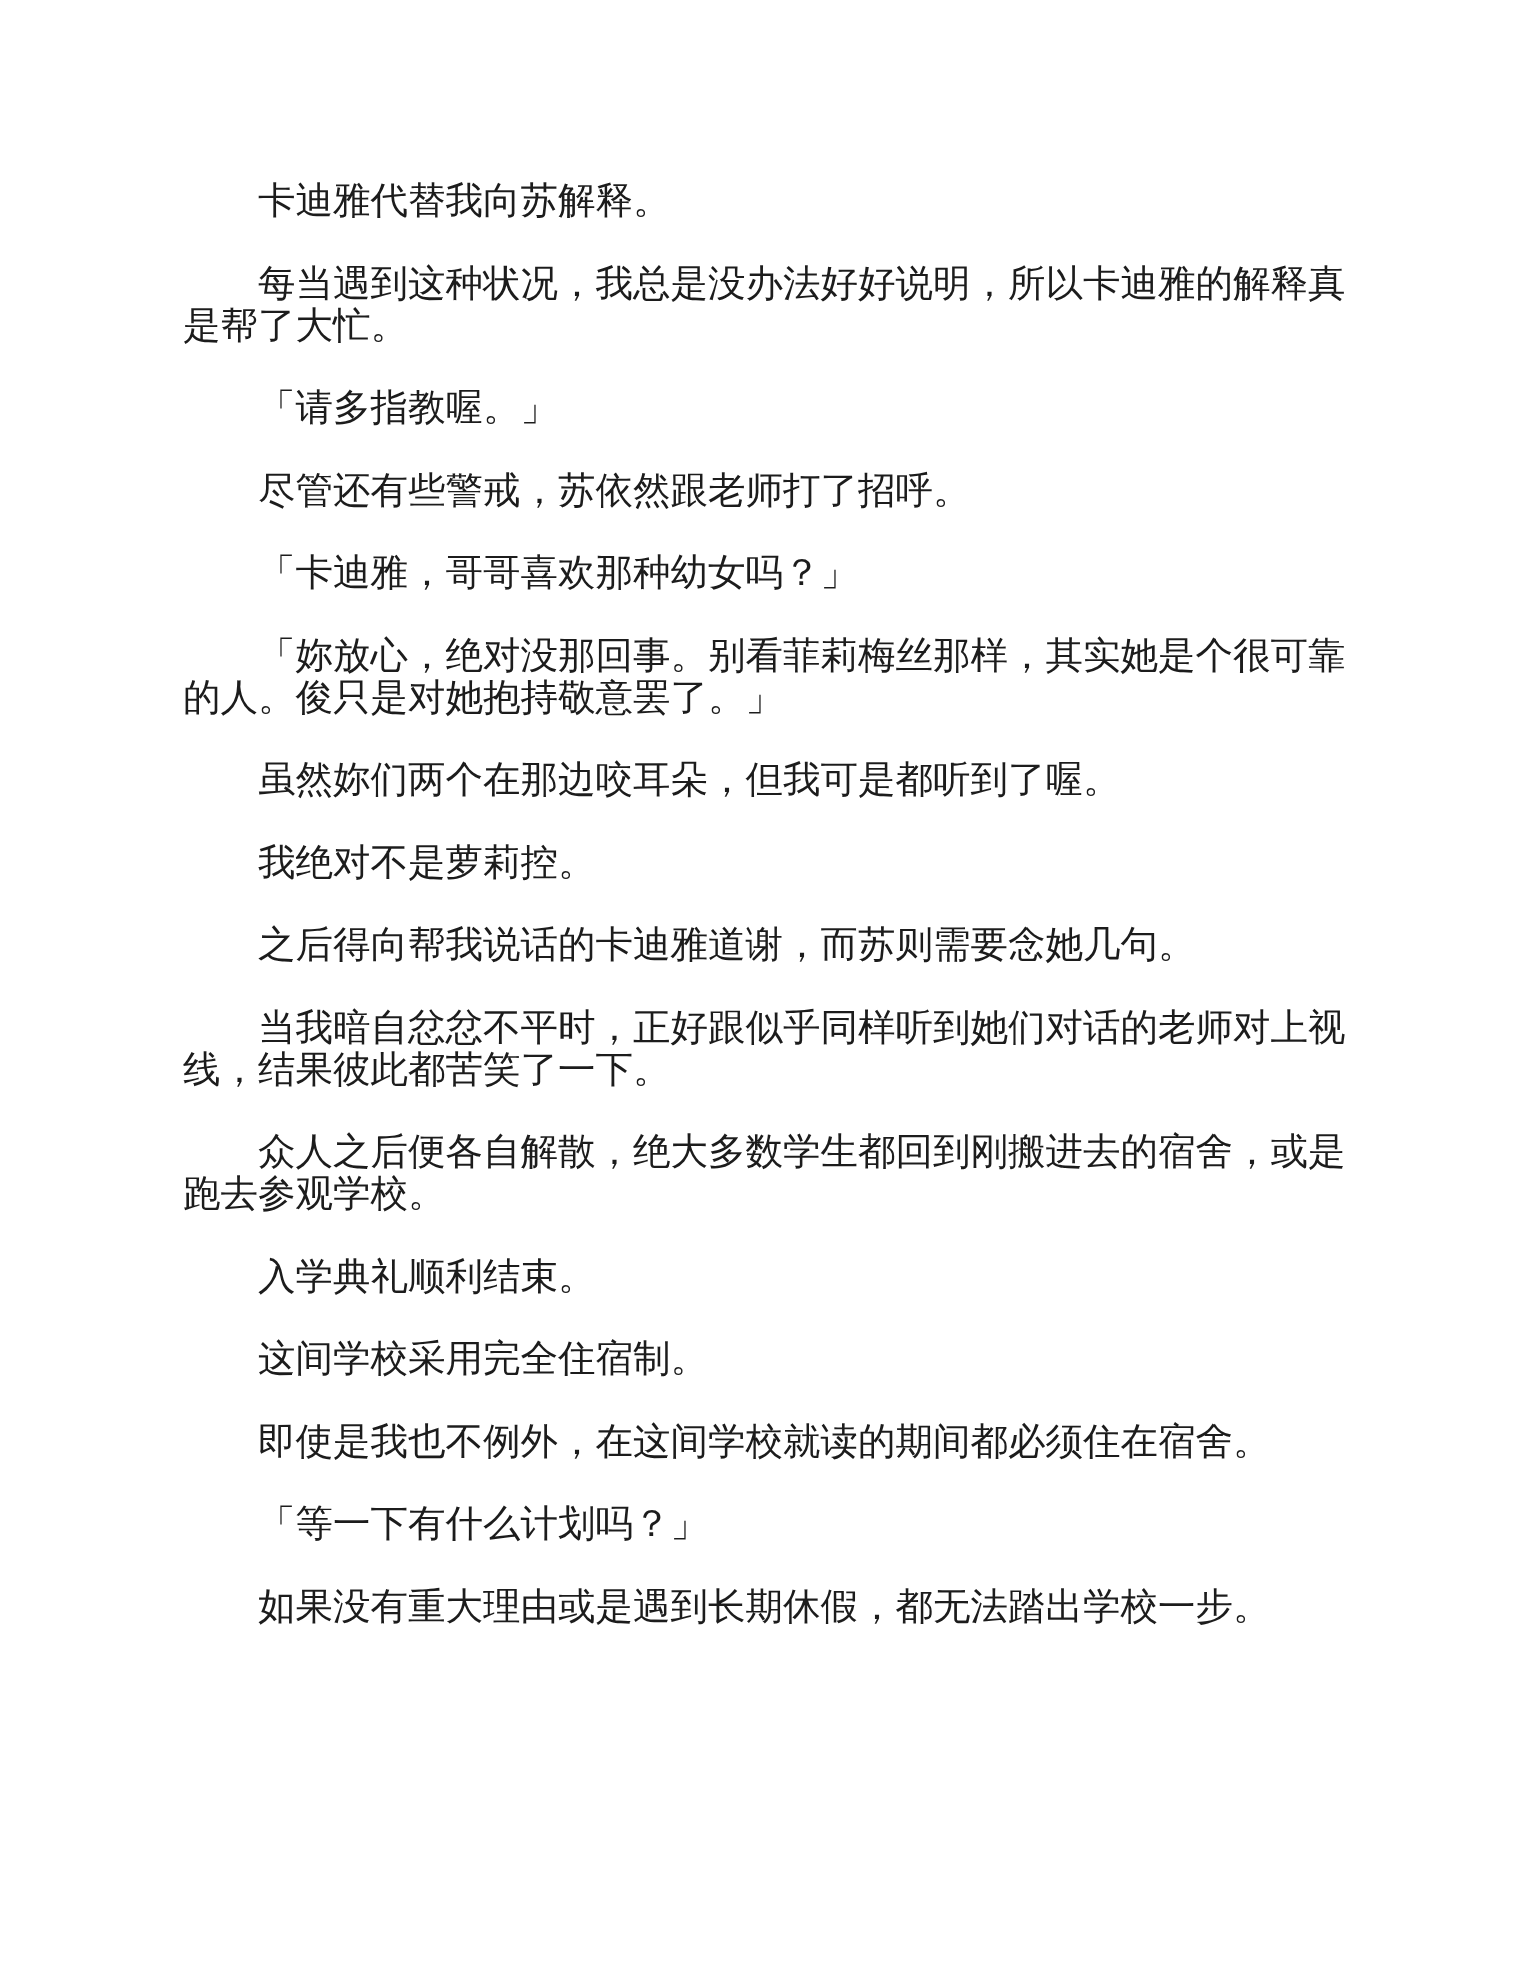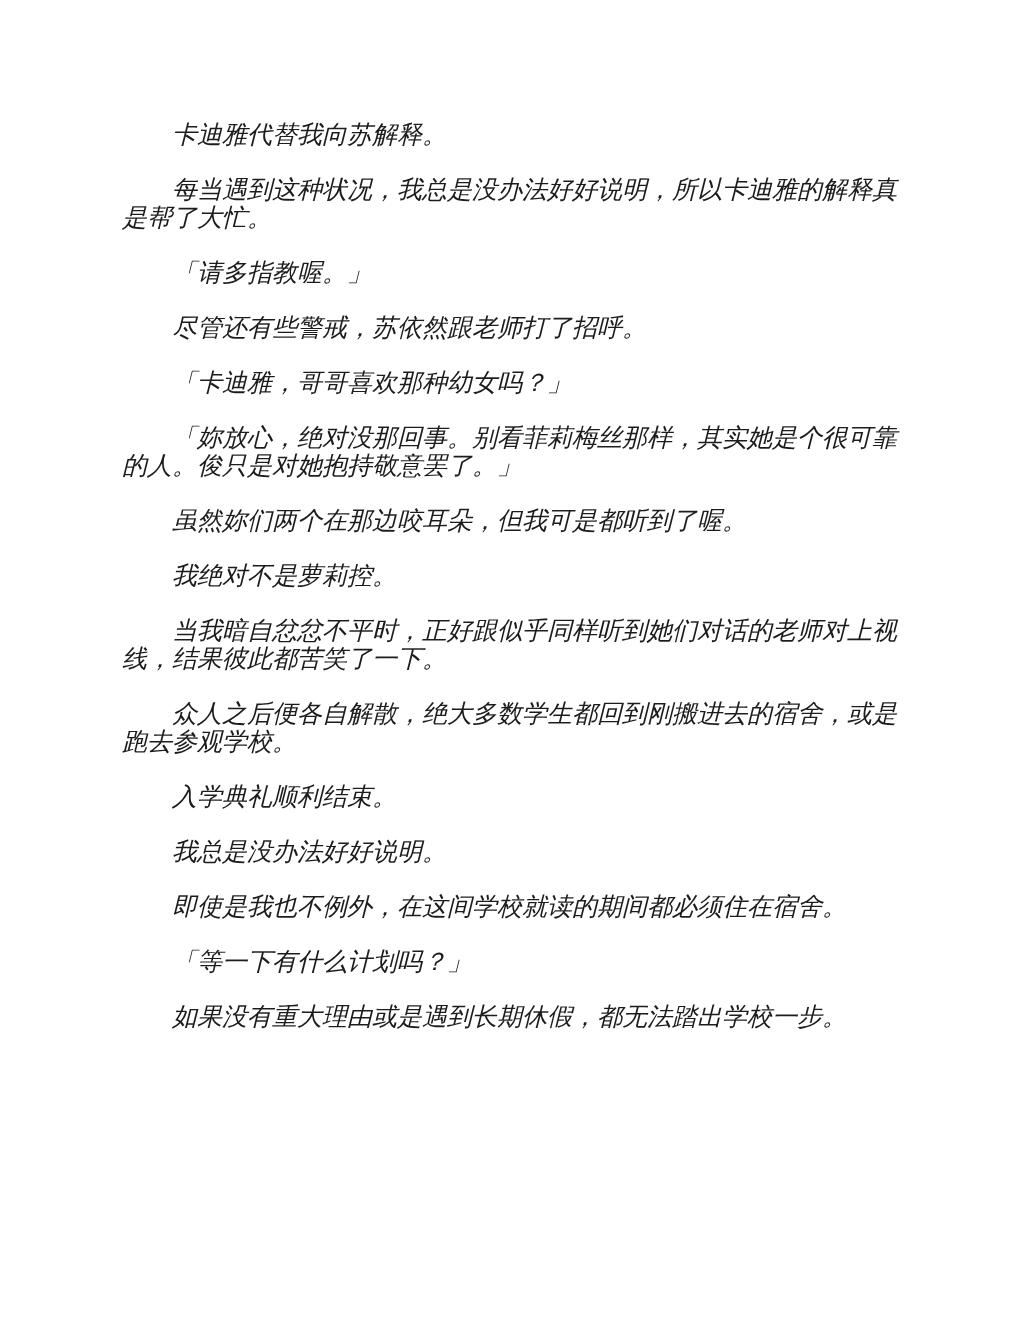--- a/index.html
+++ b/index.html
@@ -12,21 +12,20 @@
     width: 1020px;
     height: 1320px;
     background: #ffffff;
     overflow: hidden;
   }
   .text-block {
     position: absolute;
     left: 122px;
     top: 121px;
     width: 780px;
-    font-style: italic;
   }
   .text-block p {
     margin: 0 0 27px 0;
     padding: 0;
     font-family: "Liberation Serif", "DejaVu Serif", serif;
     font-size: 25px;
     line-height: 28px;
     color: #1c1c1c;
     text-indent: 2em;
     text-align: left;
@@ -40,21 +39,22 @@
 <div class="page">
   <div class="text-block">
     <p>卡迪雅代替我向苏解释。</p>
     <p>每当遇到这种状况，我总是没办法好好说明，所以卡迪雅的解释真是帮了大忙。</p>
     <p>「请多指教喔。」</p>
     <p>尽管还有些警戒，苏依然跟老师打了招呼。</p>
     <p>「卡迪雅，哥哥喜欢那种幼女吗？」</p>
     <p>「妳放心，绝对没那回事。别看菲莉梅丝那样，其实她是个很可靠的人。俊只是对她抱持敬意罢了。」</p>
     <p>虽然妳们两个在那边咬耳朵，但我可是都听到了喔。</p>
     <p>我绝对不是萝莉控。</p>
+    <p>之后得向帮我说话的卡迪雅道谢，而苏则需要念她几句。</p>
     <p>当我暗自忿忿不平时，正好跟似乎同样听到她们对话的老师对上视线，结果彼此都苦笑了一下。</p>
     <p>众人之后便各自解散，绝大多数学生都回到刚搬进去的宿舍，或是跑去参观学校。</p>
     <p>入学典礼顺利结束。</p>
-    <p>我总是没办法好好说明。</p>
+    <p>这间学校采用完全住宿制。</p>
     <p>即使是我也不例外，在这间学校就读的期间都必须住在宿舍。</p>
     <p>「等一下有什么计划吗？」</p>
     <p>如果没有重大理由或是遇到长期休假，都无法踏出学校一步。</p>
   </div>
 </div>
 
 </body></html>

